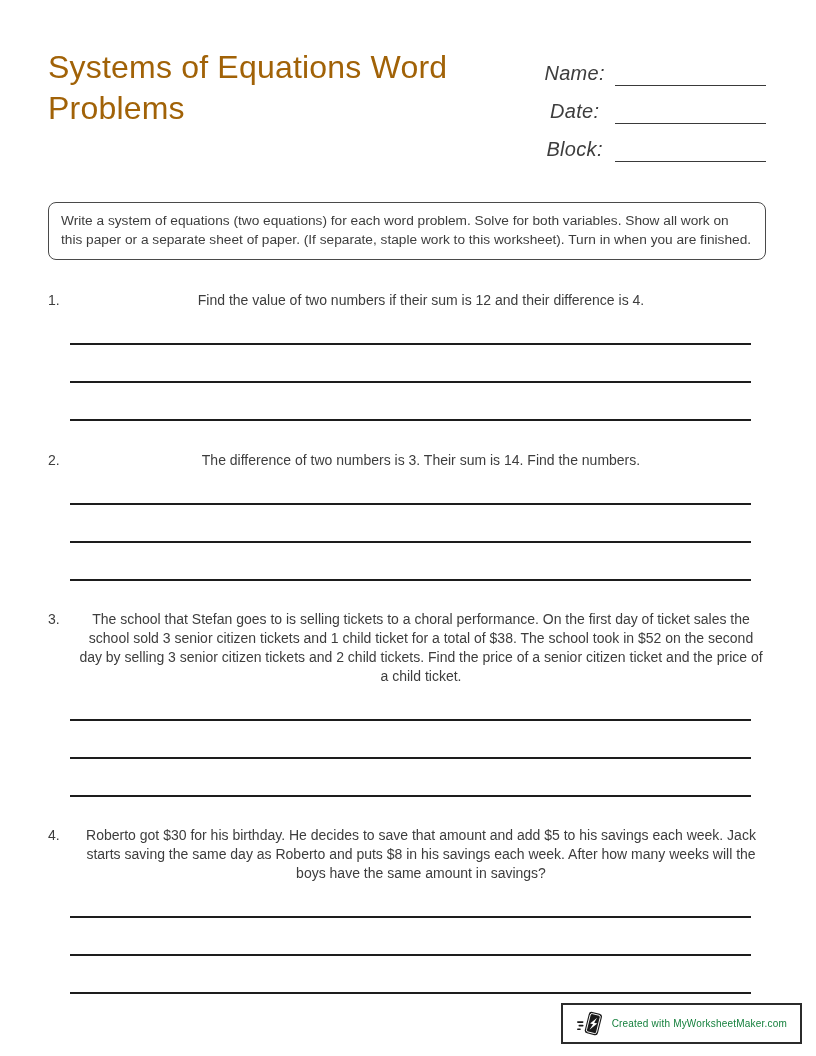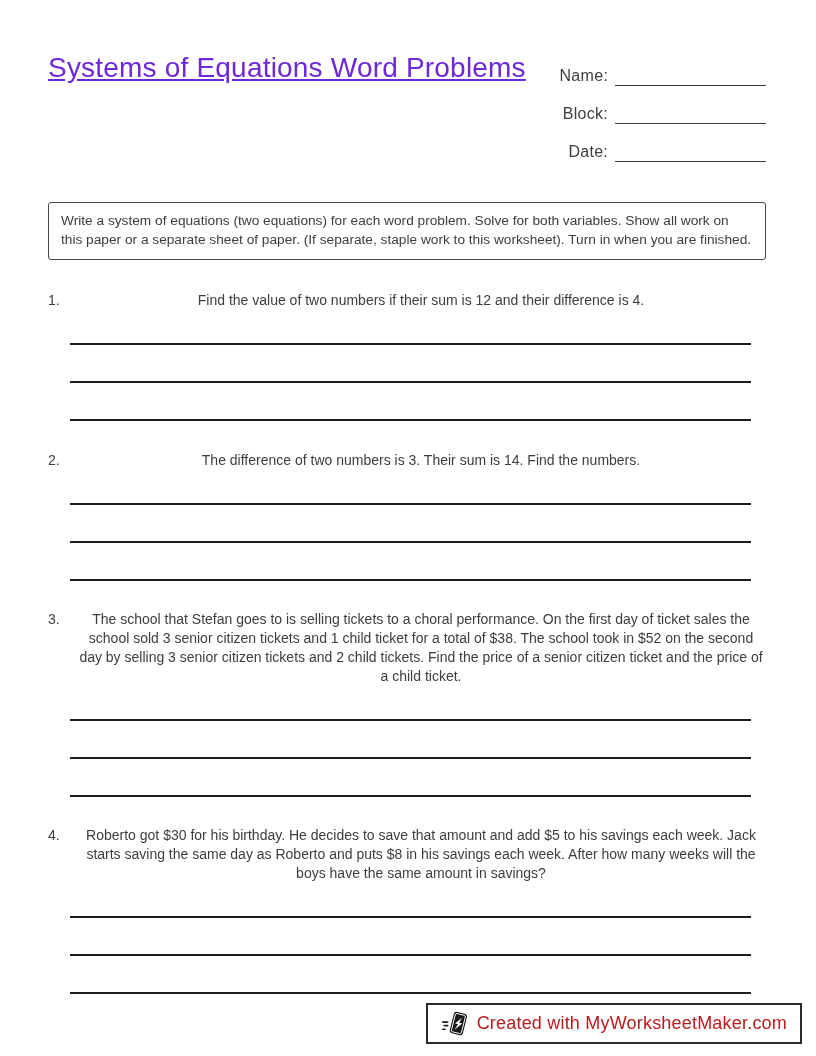--- a/index.html
+++ b/index.html
@@ -13,53 +13,53 @@
     font-family: "Liberation Sans", sans-serif;
     color: #3d3d3d;
   }
   
   .header {
     display: flex;
     justify-content: space-between;
     padding: 47px 50px 0 48px;
   }
   .title {
-    font-size: 28px;
+    font-size: 32px;
     line-height: 41px;
     font-weight: 400;
-    color: #6d28d9;
+    color: #a16207;
     width: 500px;
     letter-spacing: 0.2px;
-    text-decoration: underline;
   }
   .fields { width: 228px; padding-top: 1px; }
   .field-row {
     display: flex;
     align-items: flex-end;
     height: 38px;
   }
   .field-label {
     width: 74px;
-    text-align: right;
-    font-size: 16px;
+    text-align: center;
+    font-size: 20px;
     color: #3d3d3d;
     padding-right: 7px;
     padding-bottom: 1px;
     letter-spacing: 0.3px;
+    font-style: italic;
   }
   .field-line {
     flex: 1;
     border-bottom: 1.5px solid #3a3a3a;
     height: 24px;
   }
   
   .instruction-box {
     margin: 40px 50px 0 48px;
     border: 1px solid #4a4a4a;
-    border-radius: 3px;
+    border-radius: 8px;
     padding: 8px 12px 10px 12px;
     font-size: 13.7px;
     line-height: 19px;
     color: #3d3d3d;
   }
   
   .problems { padding: 0 50px 0 48px; }
   .problem.p1 { margin-top: 31px; }
   .problem.p2 { margin-top: 30px; }
   .problem.p3 { margin-top: 29px; }
@@ -85,45 +85,45 @@
     bottom: 12px;
     border: 2px solid #2b2b2b;
     background: #ffffff;
     display: flex;
     align-items: center;
     gap: 9px;
     padding: 6px 13px;
     height: 41px;
   }
   .footer-text {
-    font-size: 18px;
-    color: #b91c1c;
+    font-size: 10px;
+    color: #15803d;
     letter-spacing: 0.2px;
     white-space: nowrap;
   }
   .footer-icon { display: inline-flex; }
 </style>
 </head>
 <body>
 
 <div class="page">
 
   <div class="header">
     <div class="title">Systems of Equations Word Problems</div>
     <div class="fields">
       <div class="field-row">
         <div class="field-label">Name:</div>
         <div class="field-line"></div>
       </div>
       <div class="field-row">
-        <div class="field-label">Block:</div>
+        <div class="field-label">Date:</div>
         <div class="field-line"></div>
       </div>
       <div class="field-row">
-        <div class="field-label">Date:</div>
+        <div class="field-label">Block:</div>
         <div class="field-line"></div>
       </div>
     </div>
   </div>
 
   <div class="instruction-box">Write a system of equations (two equations) for each word problem. Solve for both variables. Show all work on this paper or a separate sheet of paper. (If separate, staple work to this worksheet). Turn in when you are finished.</div>
 
   <div class="problems">
 
     <div class="problem p1">

